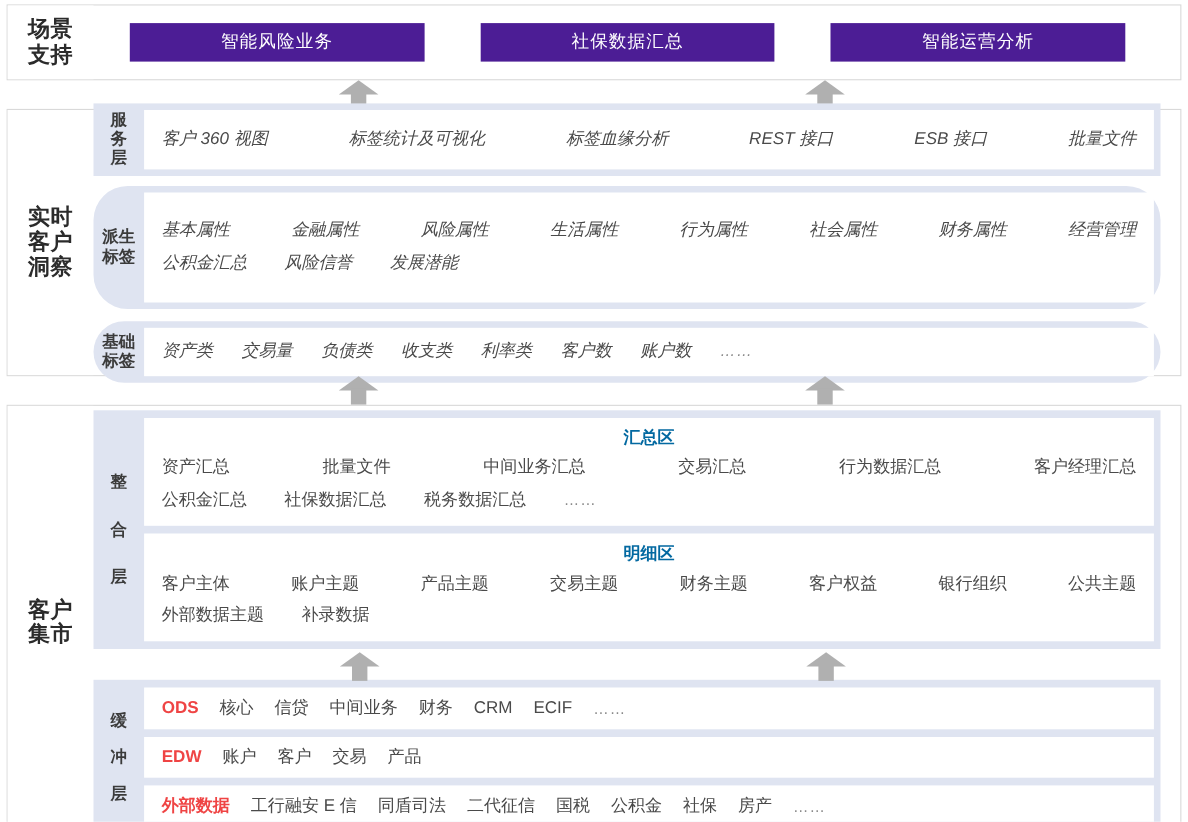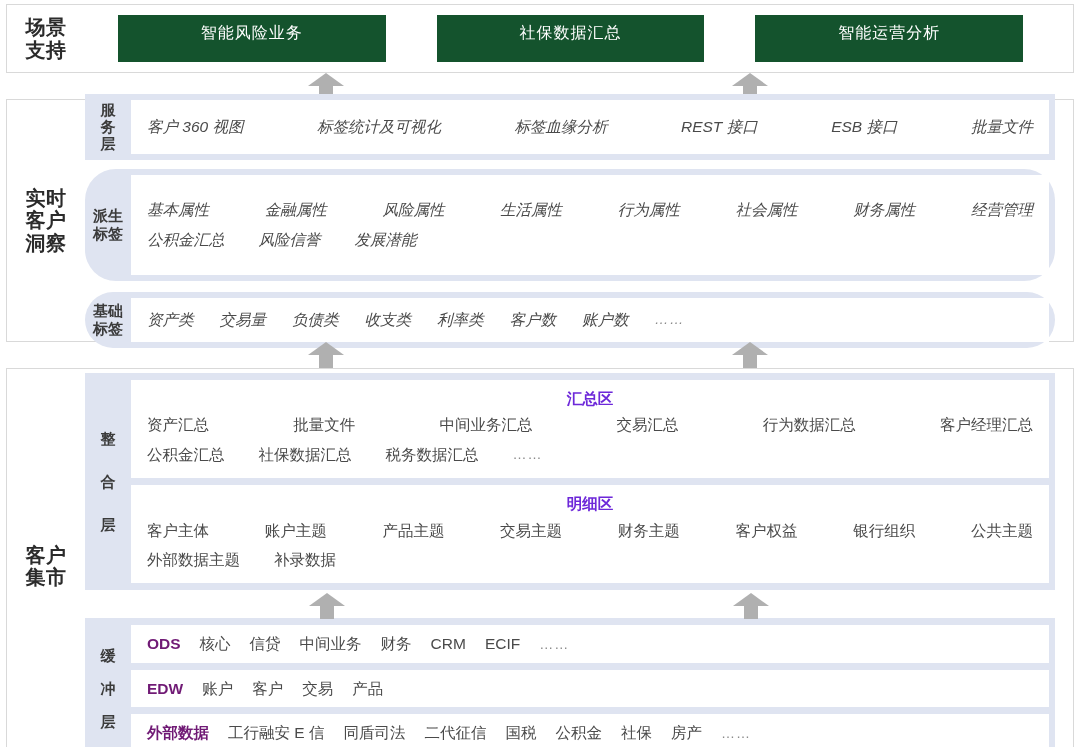--- a/index.html
+++ b/index.html
@@ -60,24 +60,24 @@
   }
   #scene-panel .panel-title { font-size: 20px; }
   .scene-buttons {
     display: flex;
     align-items: center;
     gap: 51px;
     padding-left: 33px;
     padding-right: 50px;
   }
   .scene-btn {
-    background: #14532d;
+    background: #4c1d95;
     color: #ffffff;
     font-size: 16px;
-    height: 47px;
+    height: 35px;
     line-height: 35px;
     text-align: center;
     flex: 1 1 0;
     letter-spacing: 1px;
   }
 
   
   .arrow-row {
     position: relative;
     height: 26px;
@@ -148,26 +148,26 @@
     color: #4a4a4a;
     line-height: 1.9;
     white-space: nowrap;
   }
   .chips.spaced { justify-content: space-between; }
   .chips .chip { white-space: nowrap; }
   .chips.gapped { gap: 26px; }
   .chips.gapped-sm { gap: 19px; }
   .chips.gapped-lg { gap: 34px; }
   .chip.ellipsis { letter-spacing: 1px; color: #8a8a8a; font-size: 14px; }
-  .chip.accent { color: #701a75; font-weight: bold; }
+  .chip.accent { color: #ef4444; font-weight: bold; }
 
   .zone-title {
     font-size: 15.5px;
     font-weight: bold;
-    color: #6d28d9;
+    color: #0369a1;
     text-align: center;
     line-height: 1.5;
   }
 
   
   #mart-panel { height: 396px; }
   #mart-panel .panel-title { flex: 0 0 78px; font-size: 20px; }
 
   .mart-group {
     background: #dfe4f1;

